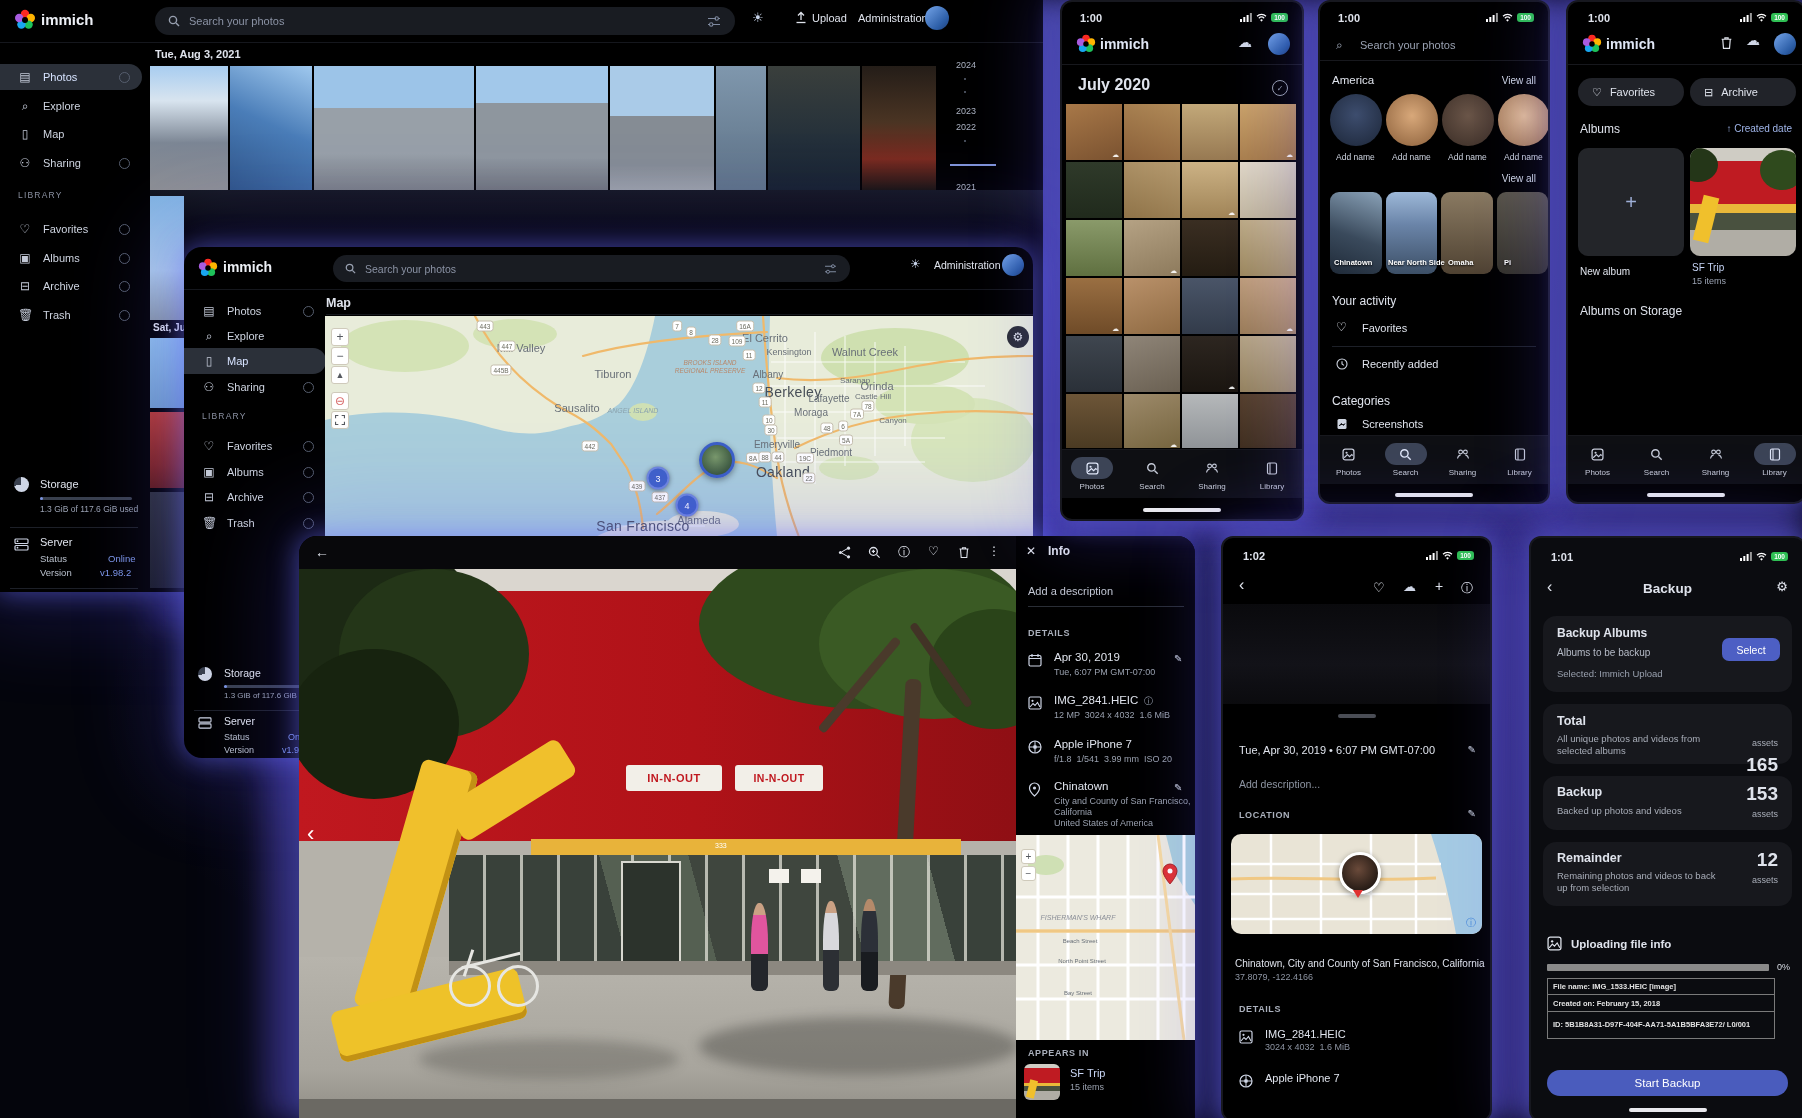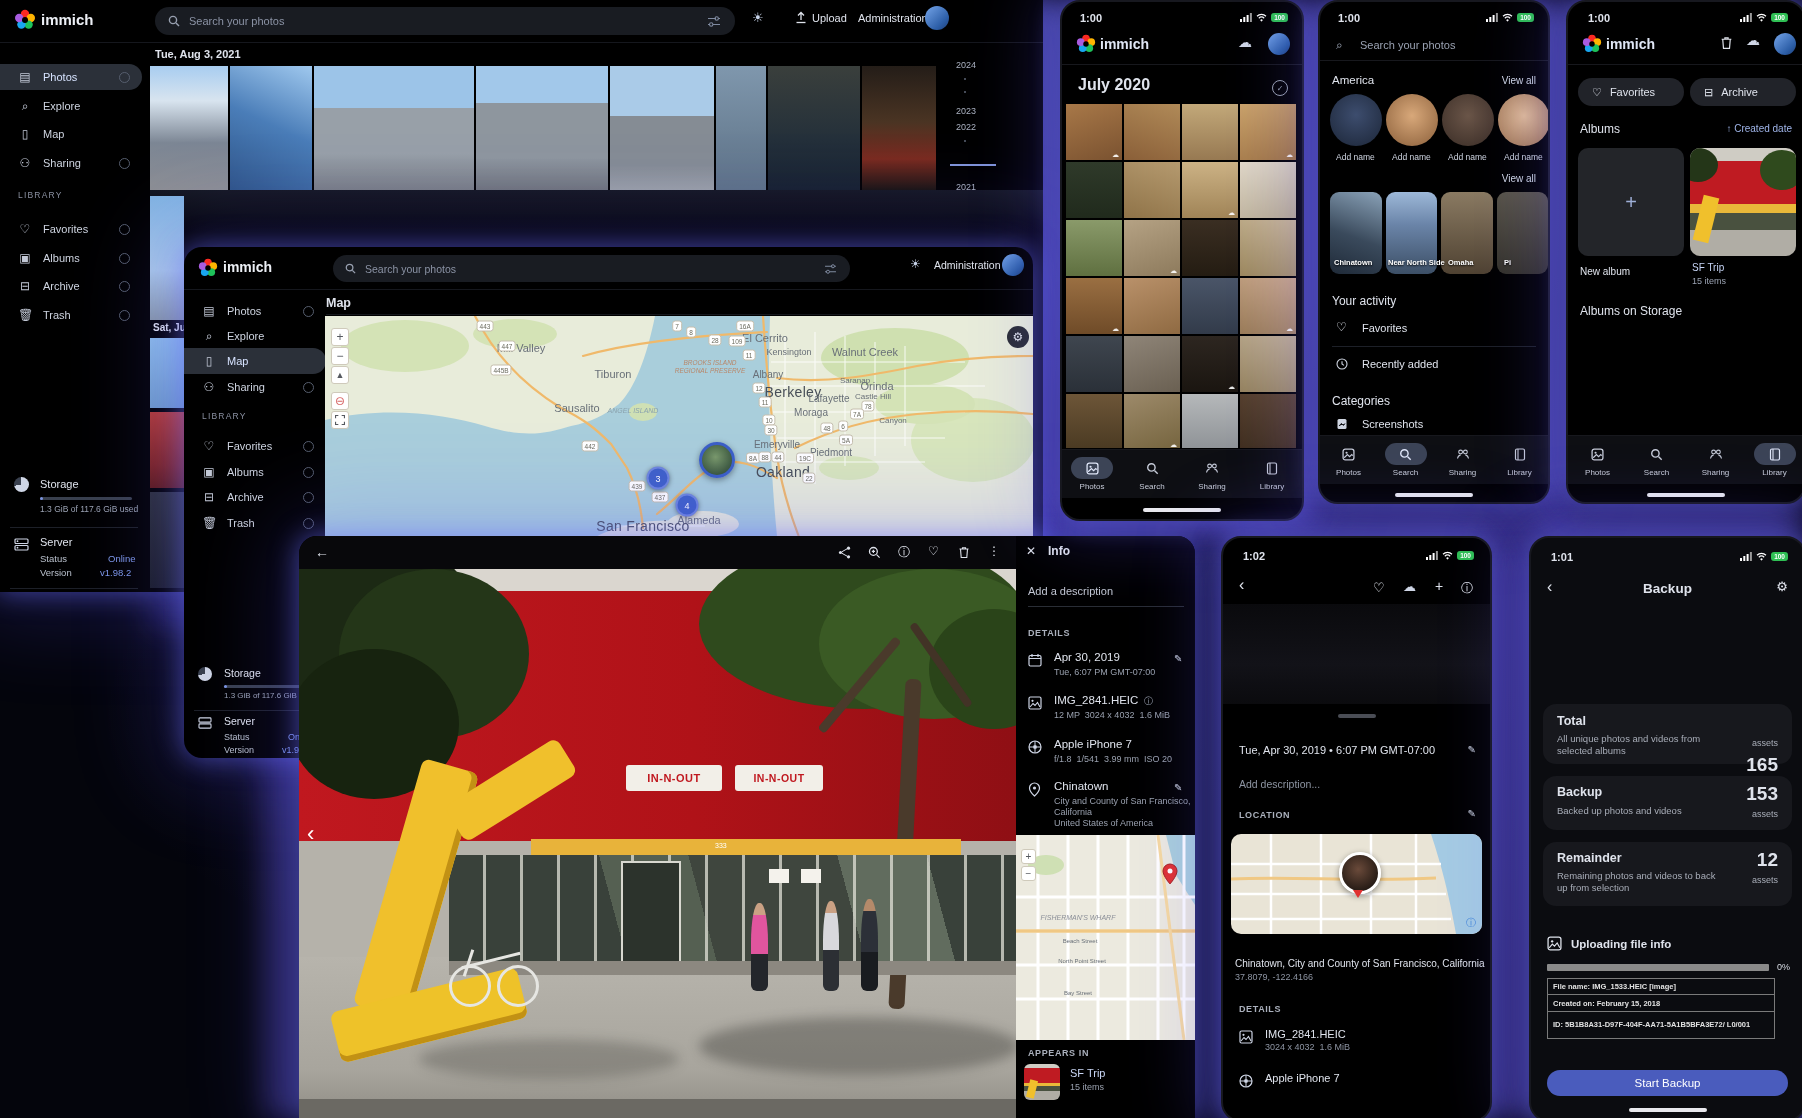--- a/index.html
+++ b/index.html
@@ -5,21 +5,21 @@
   html,body{margin:0;padding:0;background:#020309;font-family:"Liberation Sans",sans-serif;}
   #c{position:relative;width:1802px;height:1118px;overflow:hidden;background:
      radial-gradient(700px 320px at 1160px 200px, rgba(95,95,245,.16), transparent 65%),
      radial-gradient(800px 420px at 620px 720px, rgba(105,85,255,.13), transparent 65%),
      radial-gradient(560px 540px at 1520px 620px, rgba(92,72,235,.13), transparent 65%),
      #04050c;}
   .ab{position:absolute;}
   .tx{position:absolute;white-space:nowrap;color:#dfe3ec;}
   .pre{white-space:pre;}
   .win{position:absolute;background:#000;box-shadow:0 0 26px 2px rgba(108,112,255,.50),0 0 90px 26px rgba(90,80,255,.20);}
-  .phone{position:absolute;background:#000;border:2px solid #17181f;border-radius:20px;overflow:hidden;
+  .phone{position:absolute;background:#000;border:2px solid #17181f;border-radius:12px;overflow:hidden;
          box-shadow:0 0 24px 3px rgba(112,112,255,.55),0 0 70px 18px rgba(95,80,255,.25);}
   .glow{position:absolute;filter:blur(14px);opacity:.8;pointer-events:none;}
   
   .si{position:absolute;left:0;width:142px;height:26px;display:flex;align-items:center;gap:11px;
       color:#ced4e0;font-size:11px;padding-left:18px;box-sizing:border-box;}
   .si .g{width:14px;text-align:center;font-size:12px;color:#c2c8d6;flex:0 0 14px;}
   .si .inf{margin-left:auto;margin-right:12px;width:9px;height:9px;border:1px solid #565e6e;border-radius:50%;flex:0 0 9px;}
   .si.act{background:#2b3039;border-radius:0 999px 999px 0;color:#d7e3ff;}
   .seclab{position:absolute;font-size:8.5px;letter-spacing:1.2px;color:#8b91a2;}
   .sbar-pill{border-radius:999px;background:#191c22;}
@@ -896,20 +896,26 @@
           <path d="M1 3.2a6.5 6.5 0 0 1 9 0" fill="none" stroke="#fff" stroke-width="1.2"></path>
           <path d="M2.8 5.2a4 4 0 0 1 5.4 0" fill="none" stroke="#fff" stroke-width="1.2"></path>
           <circle cx="5.5" cy="7.3" r="1.1" fill="#fff"></circle>
         </svg>
       <div style="background:#2fbf54;border-radius:3px;color:#fff;font-size:6.5px;font-weight:bold;padding:1px 3px;">100</div>
     </div>
     <div class="tx" style="left:16px;top:40px;font-size:16px;">‹</div>
     <div class="tx" style="left:50%;top:43px;transform:translateX(-50%);font-size:13.5px;font-weight:bold;">Backup</div>
     <div class="tx" style="right:16px;top:41px;font-size:13px;">⚙</div>
 
+    <div class="card" style="left:12px;top:78px;width:249px;height:76px;">
+      <div class="tx" style="left:14px;top:10px;font-size:12px;font-weight:bold;">Backup Albums</div>
+      <div class="tx" style="left:14px;top:31px;font-size:10px;color:#b5bac6;">Albums to be backup</div>
+      <div class="ab" style="right:12px;top:22px;width:58px;height:23px;border-radius:7px;background:#4d5fc4;display:flex;align-items:center;justify-content:center;color:#fff;font-size:10.5px;">Select</div>
+      <div class="tx" style="left:14px;top:52px;font-size:9.5px;color:#99a0ae;">Selected: Immich Upload</div>
+    </div>
 
     <div class="card" style="left:12px;top:166px;width:249px;height:60px;">
       <div class="tx" style="left:14px;top:10px;font-size:12.5px;font-weight:bold;">Total</div>
       <div class="ab" style="left:14px;top:29px;width:160px;font-size:9.5px;color:#a8adb8;line-height:12px;">All unique photos and videos from selected albums</div>
       <div class="tx" style="right:14px;top:8px;font-size:19px;font-weight:bold;margin-top:42px;">165</div>
       <div class="tx" style="right:14px;top:34px;font-size:9px;color:#a8adb8;">assets</div>
     </div>
 
     <div class="card" style="left:12px;top:238px;width:249px;height:54px;">
       <div class="tx" style="left:14px;top:9px;font-size:12.5px;font-weight:bold;">Backup</div>

